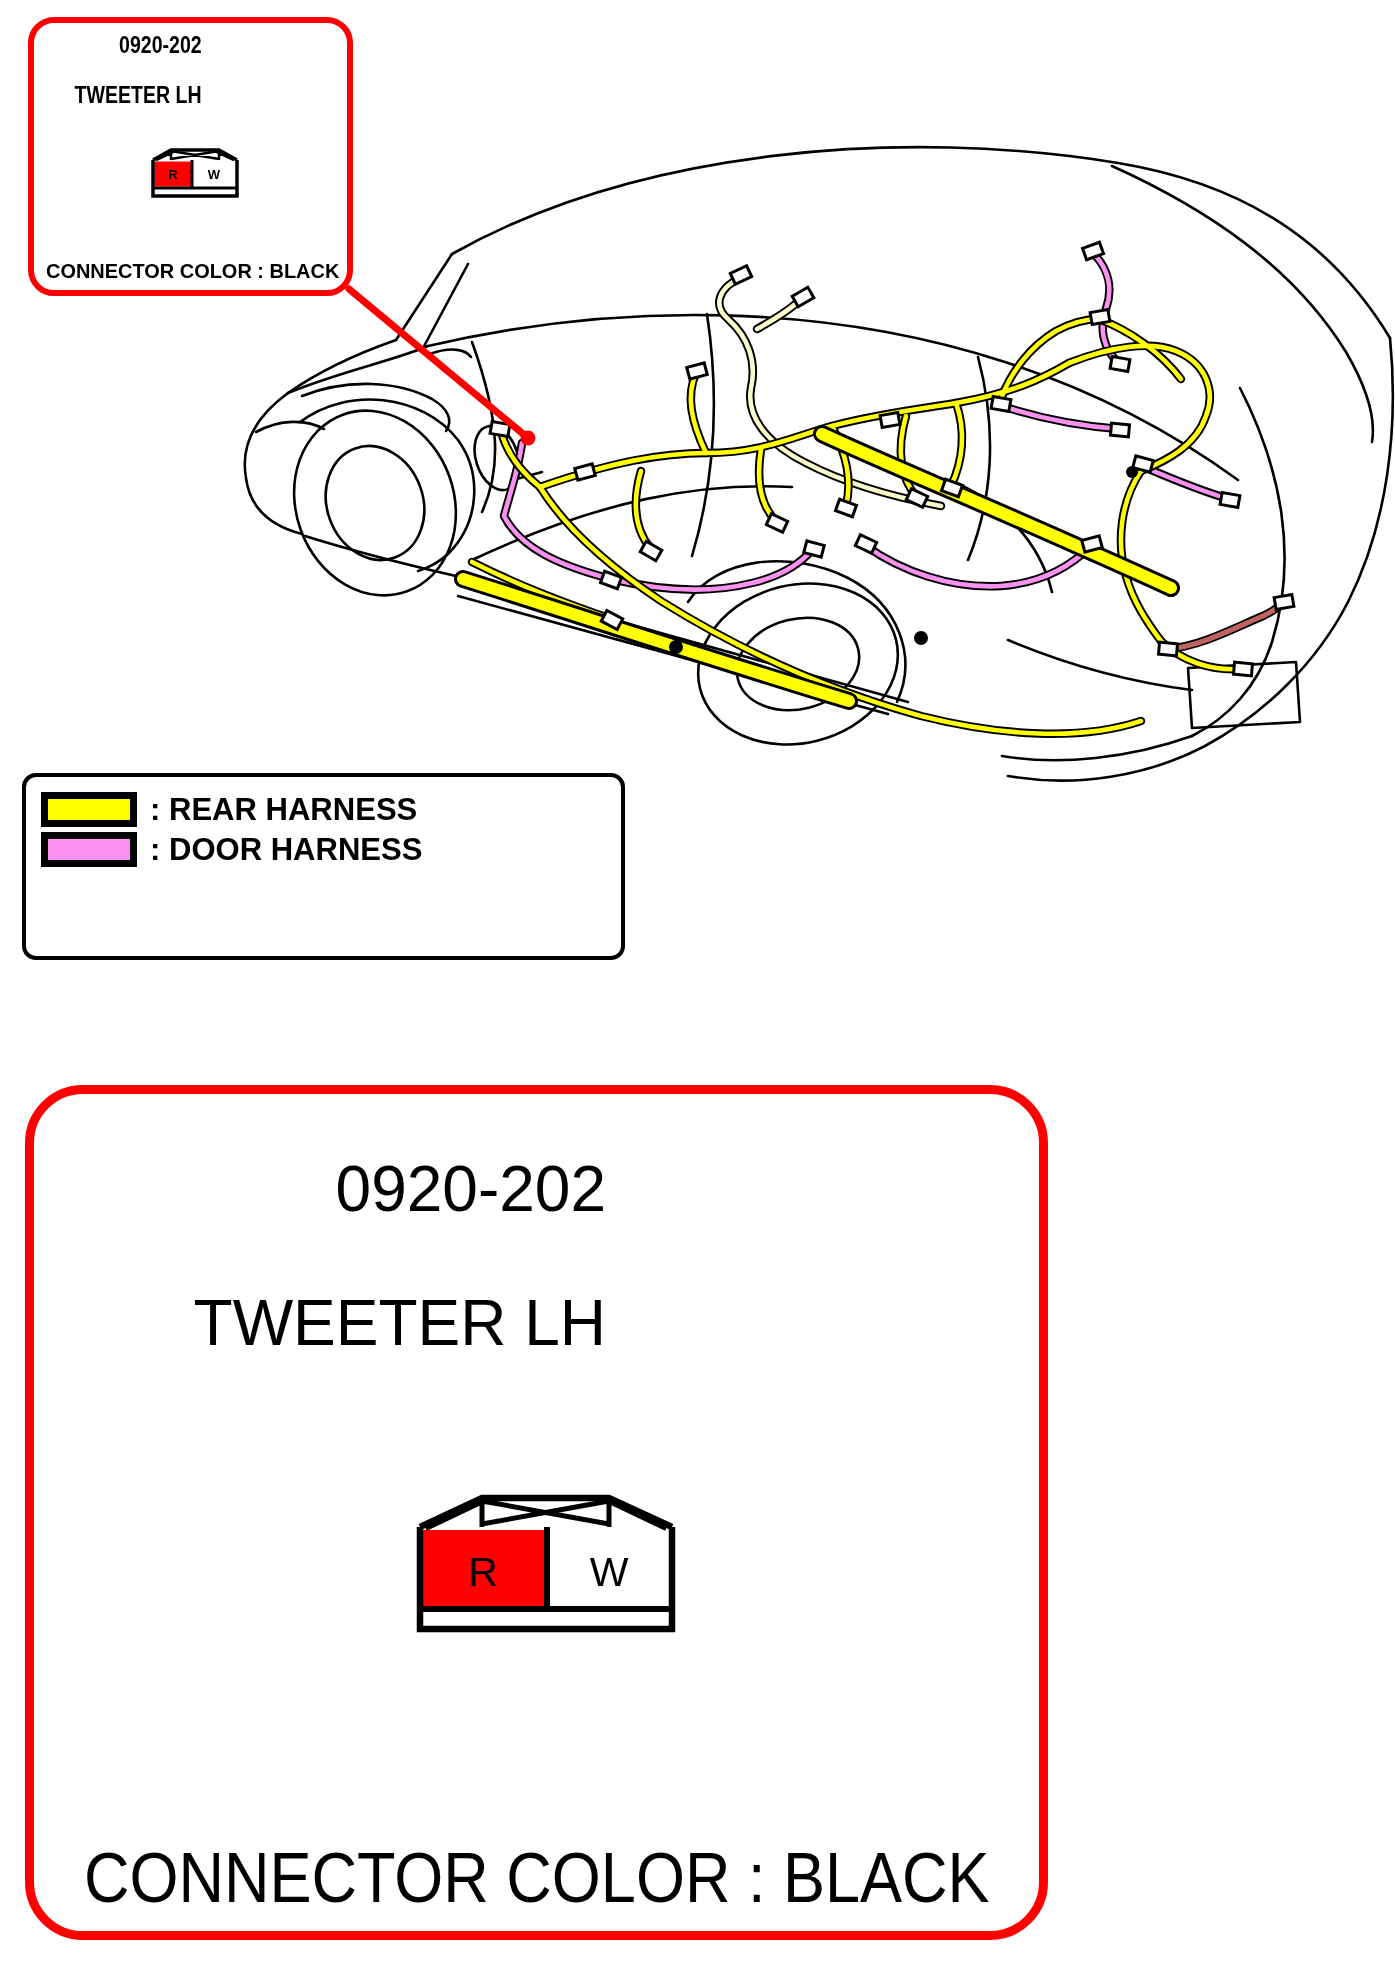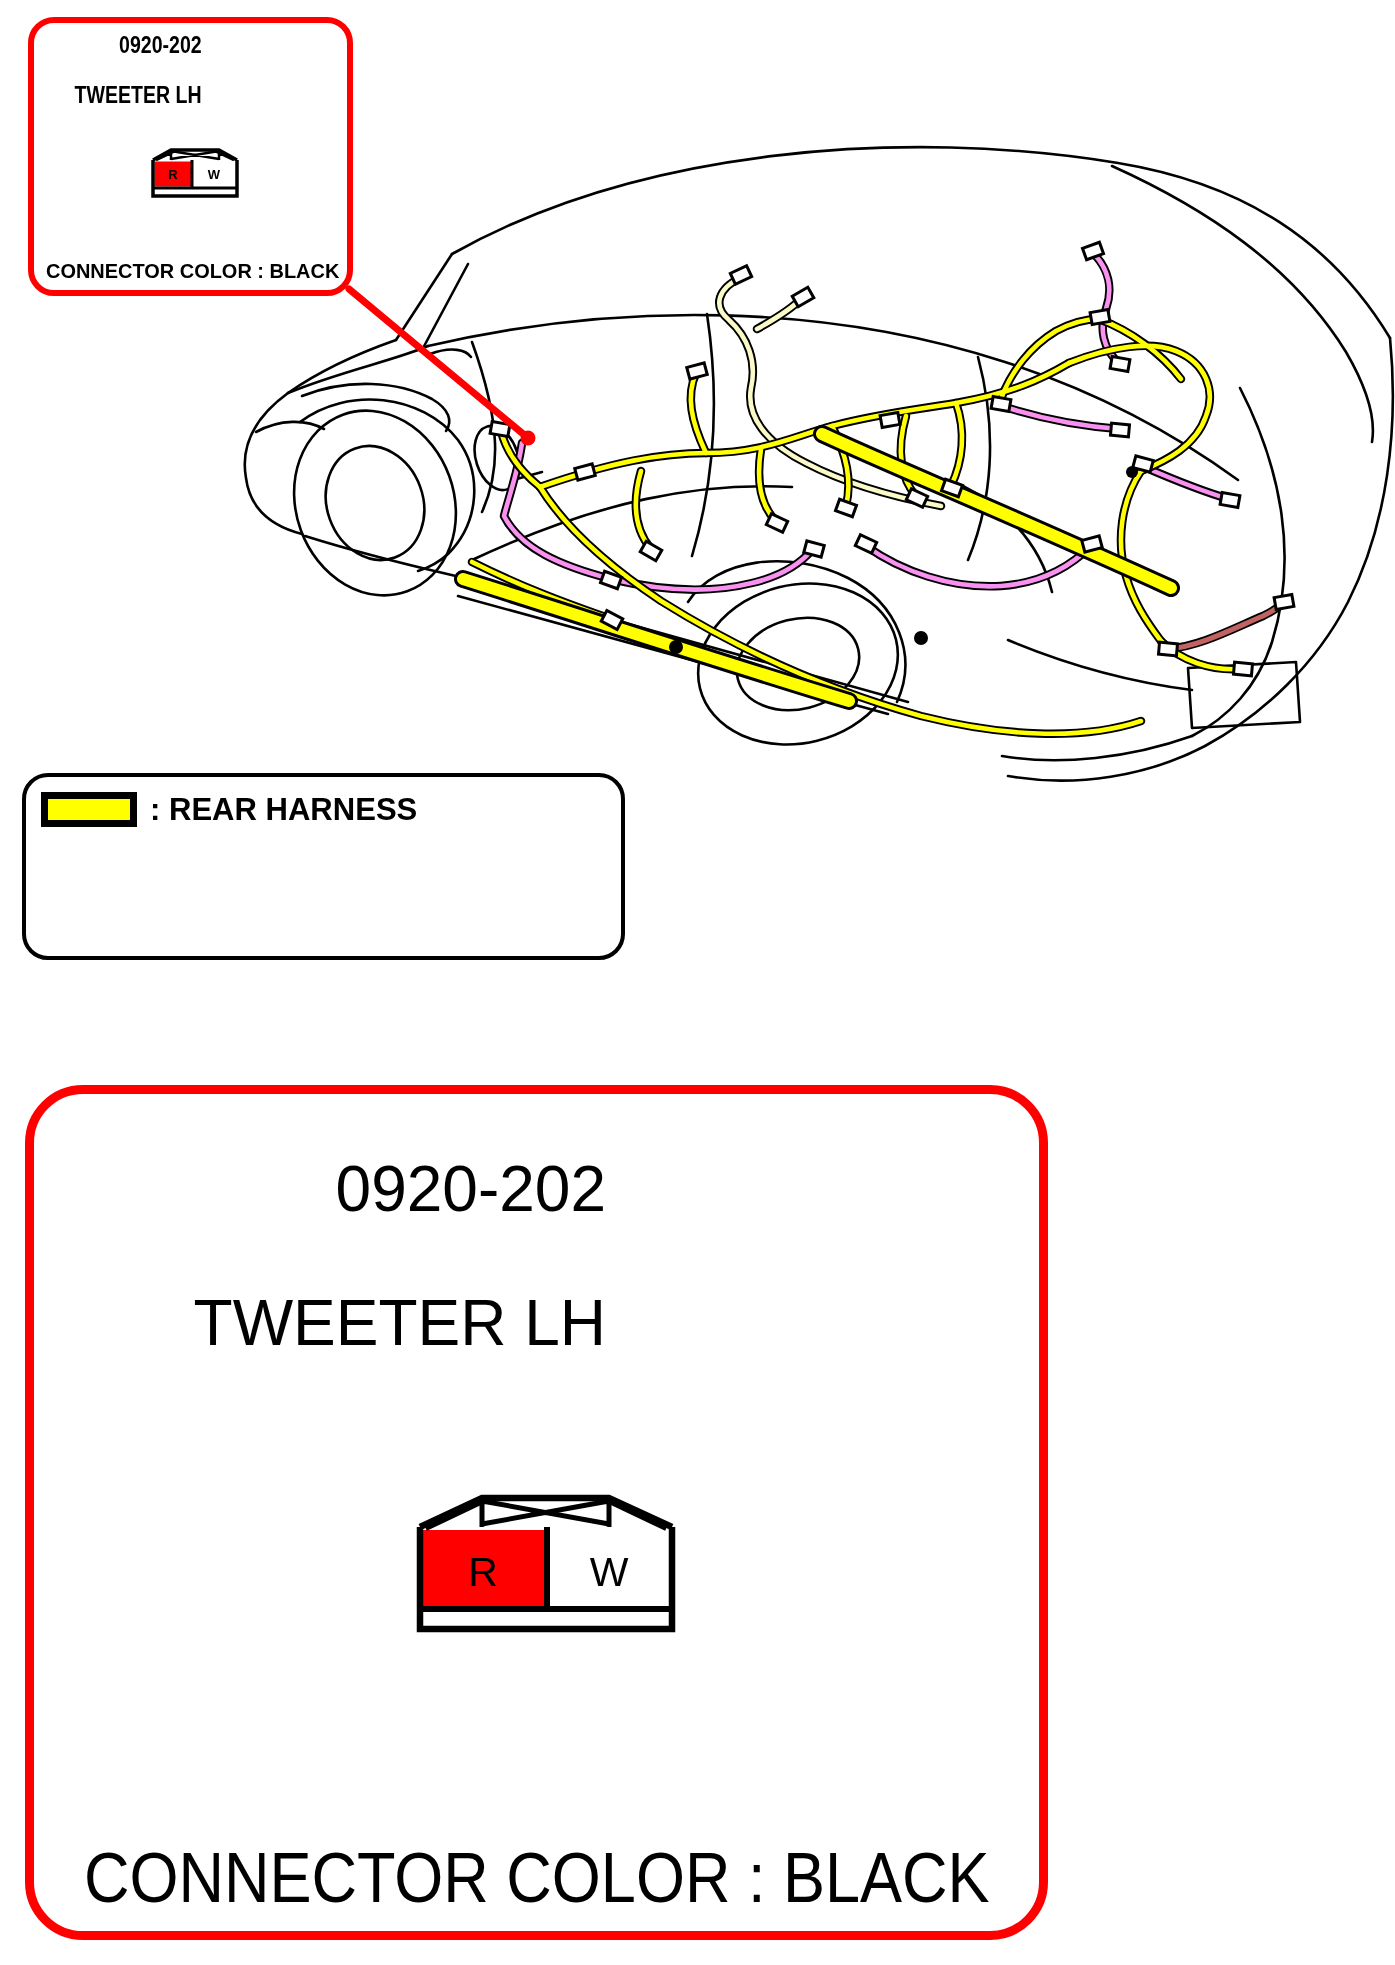--- a/index.html
+++ b/index.html
@@ -19,21 +19,21 @@
   
   .callout{position:absolute;left:28px;top:17px;width:325px;height:279px;
            border:6px solid #FF0000;border-radius:26px;background:#fff;box-sizing:border-box;z-index:3;}
   .callout .code-block{position:absolute;left:8px;top:10px;font-size:23px;font-weight:bold;
            line-height:25px;transform:scaleX(.85);transform-origin:left top;white-space:pre;}
   .callout .color-label{position:absolute;left:12px;top:236px;font-size:21px;font-weight:bold;
            transform:scaleX(.95);transform-origin:left top;white-space:nowrap;}
   .callout .conn-small{position:absolute;left:116px;top:123px;}
   
   .legend{position:absolute;left:22px;top:773px;width:603px;height:187px;border:4px solid #000;
-          border-radius:26px;background:#fff;box-sizing:border-box;z-index:3;}
+          border-radius:14px;background:#fff;box-sizing:border-box;z-index:3;}
   .legend .rows{position:absolute;left:14px;top:12px;}
   .legend .row{display:flex;align-items:center;height:40px;}
   .legend .row .lbl{font-size:32px;font-weight:bold;margin-left:12px;white-space:nowrap;
           transform:scaleX(.97);transform-origin:left center;}
   
   .panel{position:absolute;left:25px;top:1085px;width:1023px;height:855px;border:9px solid #FF0000;
          border-radius:58px;background:#fff;box-sizing:border-box;z-index:3;}
   .panel .title{position:absolute;left:54px;top:62px;font-size:64px;font-weight:400;line-height:67px;white-space:pre;}
   .panel .conn-large{position:absolute;left:379px;top:397px;}
   .panel .color-label{position:absolute;left:50px;bottom:16px;font-size:70px;line-height:74px;font-weight:400;
@@ -250,20 +250,26 @@
   </div>
 
   <div class="legend">
     <div class="rows">
       <div class="row">
         <svg width="98" height="37">
           <rect x="4.5" y="4.5" width="89" height="28" stroke="#000" stroke-width="7" fill="#FFFF00"></rect>
         </svg>
         <span class="lbl">: REAR HARNESS</span>
       </div>
+      <div class="row">
+        <svg width="98" height="37">
+          <rect x="4.5" y="4.5" width="89" height="28" stroke="#000" stroke-width="7" fill="#F991F0"></rect>
+        </svg>
+        <span class="lbl">: DOOR HARNESS</span>
+      </div>
     </div>
   </div>
 
   <div class="panel">
     <div class="title"><span>0920-202</span><br>
       <span>TWEETER LH</span>
     </div>
     <svg class="conn-large" width="268" height="150" viewBox="0 0 268 150">
       <rect x="10" y="39" width="121" height="76" fill="#FF0000"></rect>
       <g fill="none" stroke="#000">

